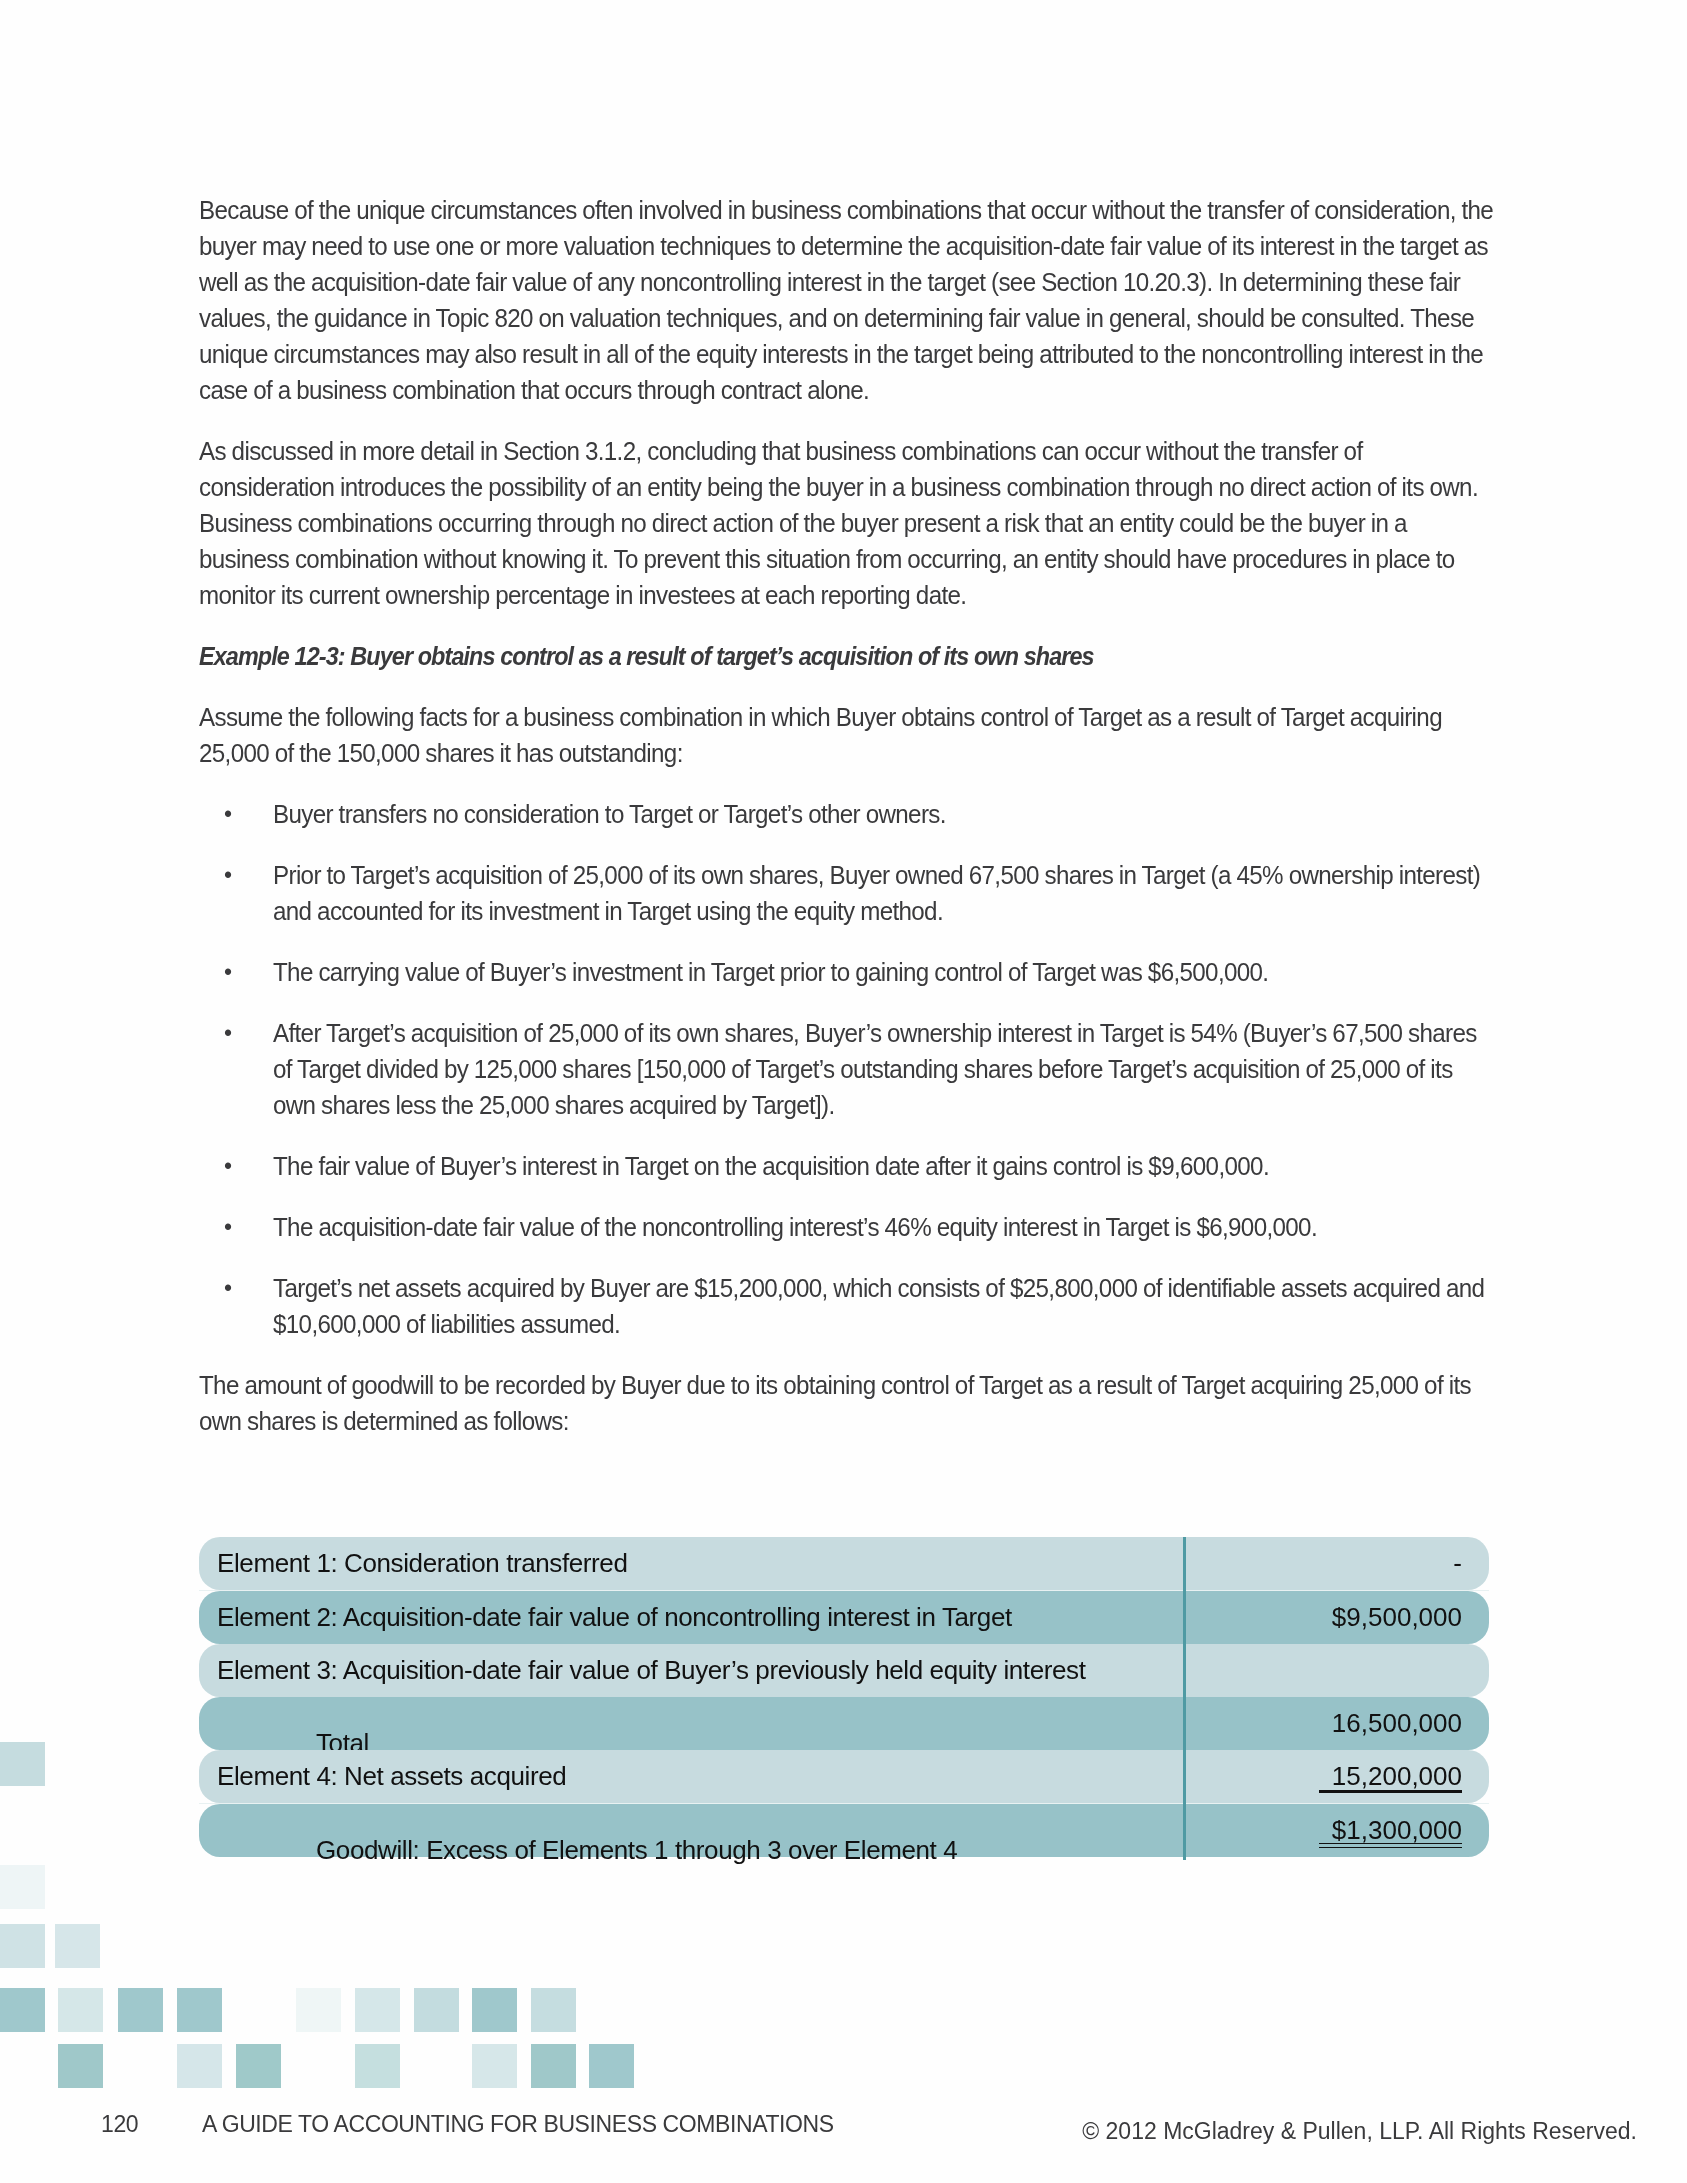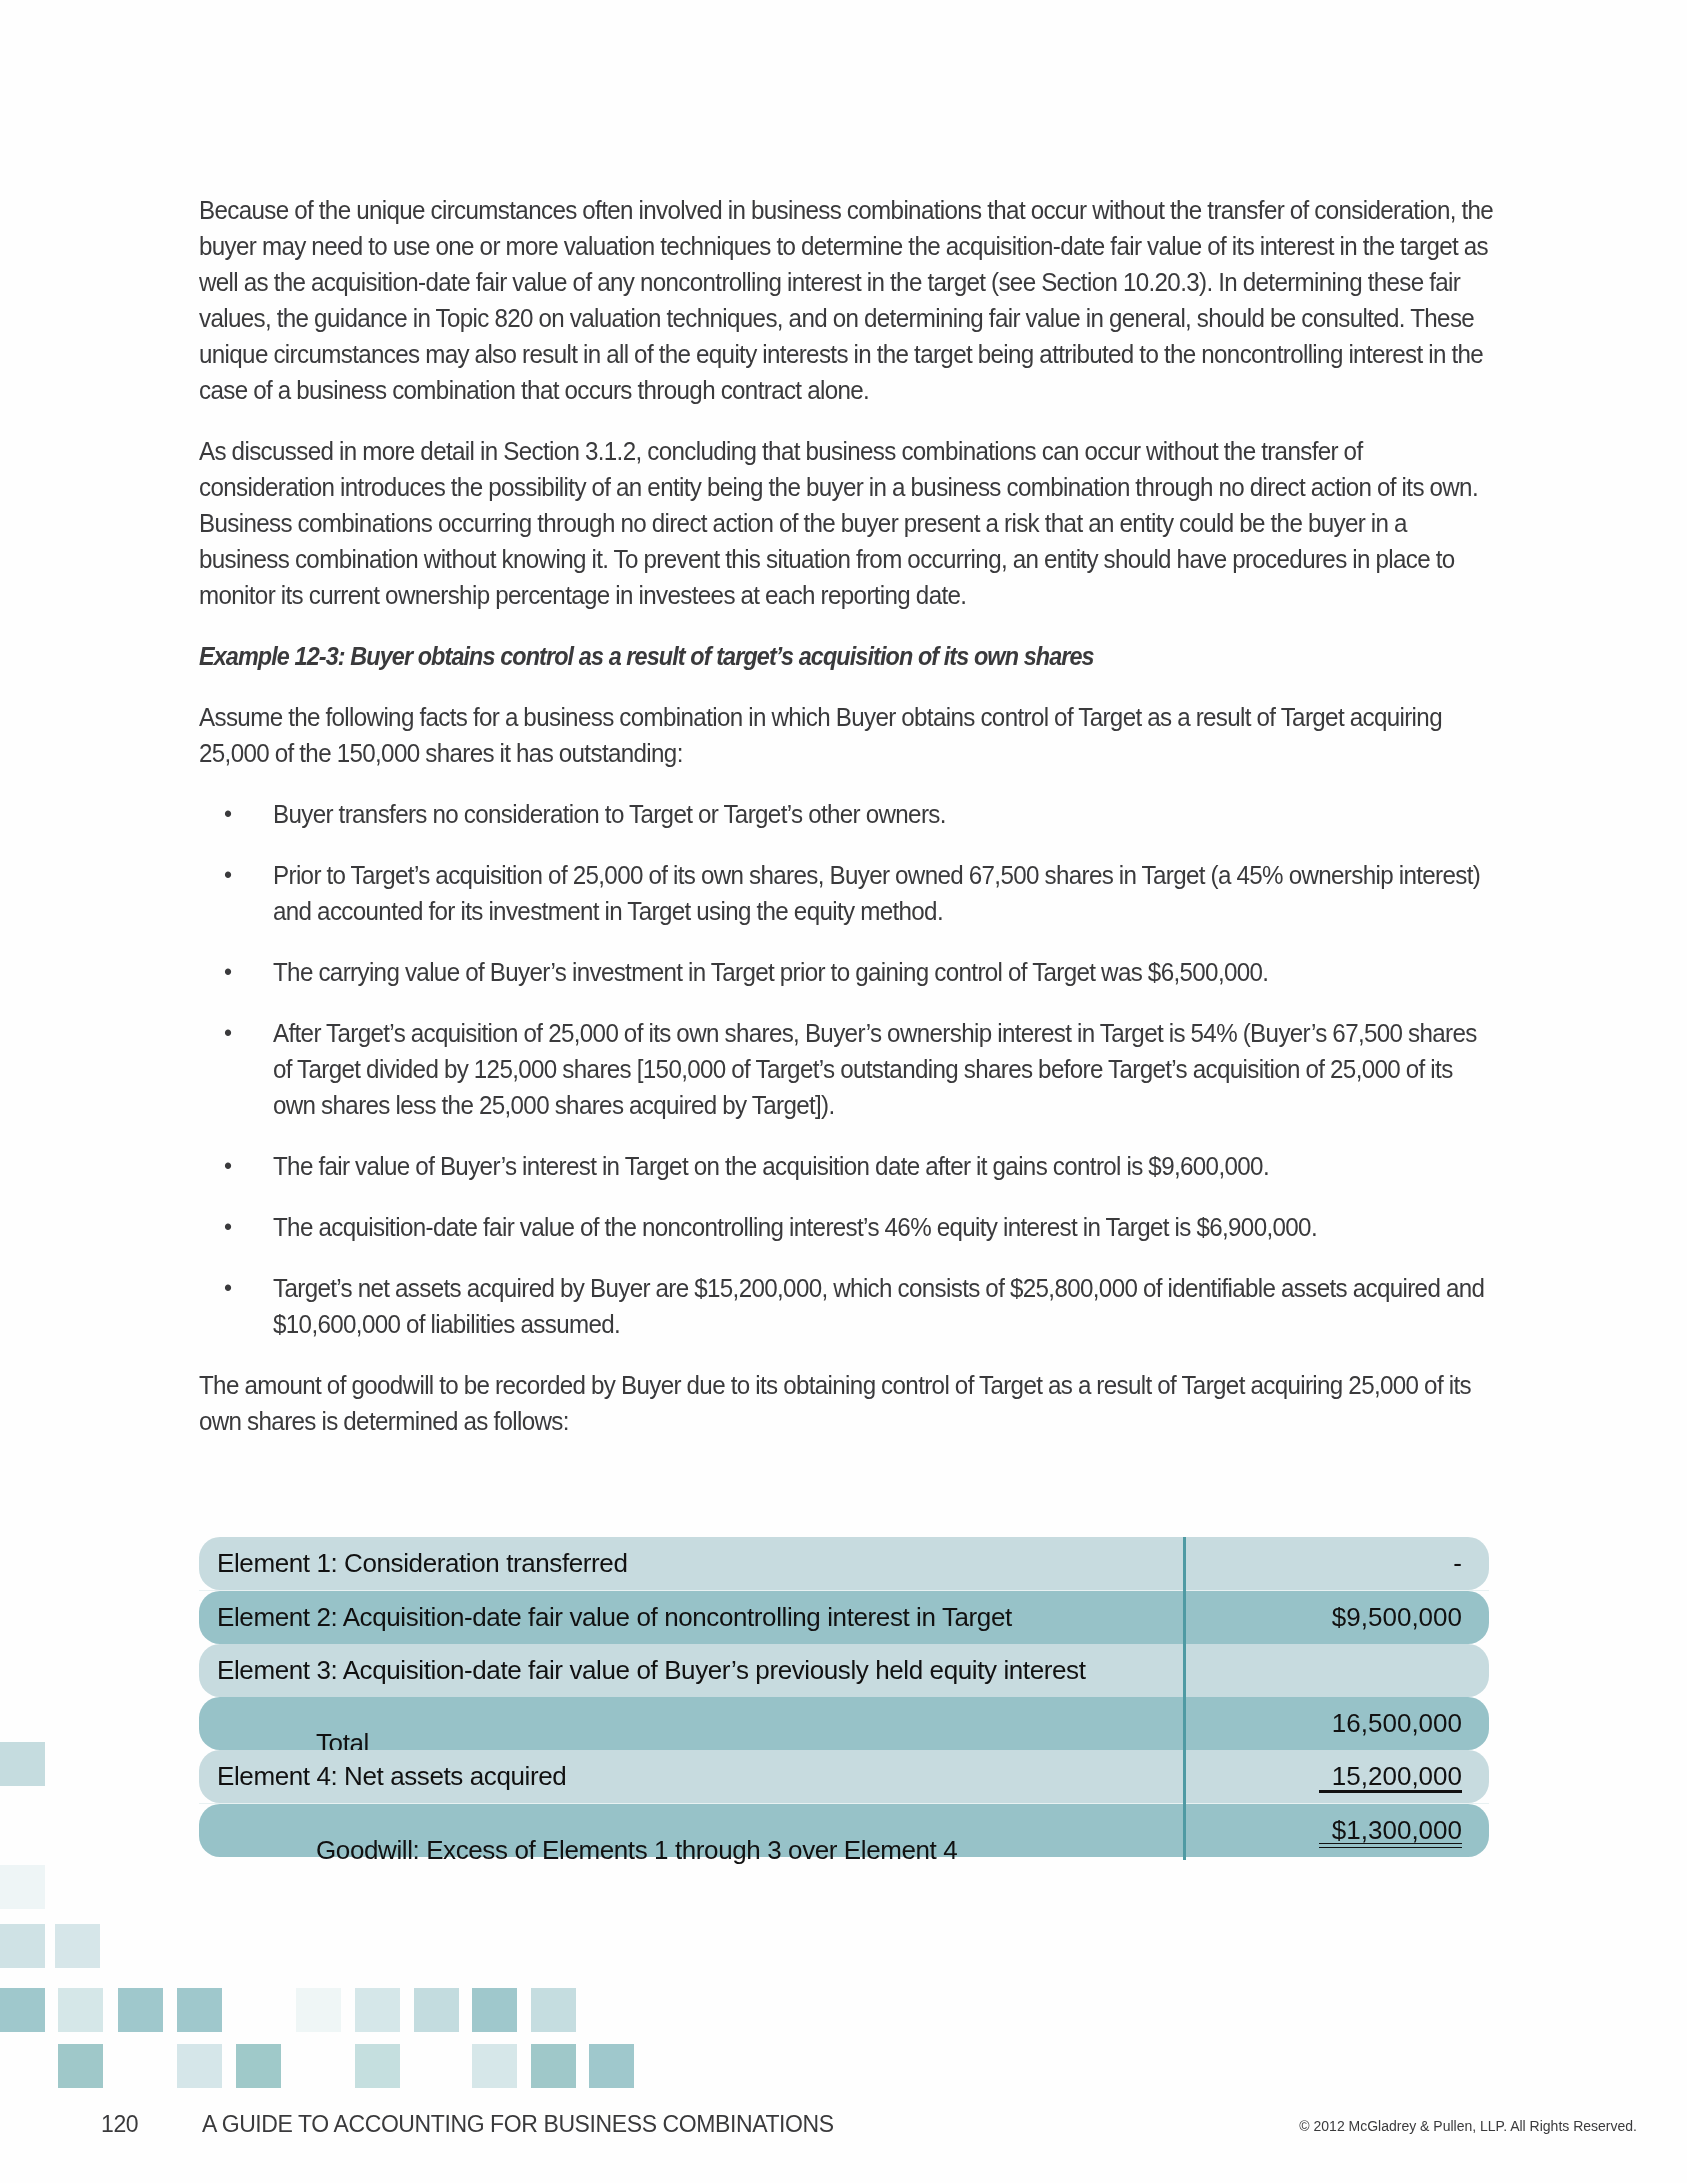--- a/index.html
+++ b/index.html
@@ -54,21 +54,21 @@
   .row .amount .u2b { position: absolute; right: 27px; bottom: 8.2px; width: 143px; height: 1.6px; background: #111; }
   .divider { position: absolute; left: 984px; top: 0; width: 3.3px; height: 323px; background: #4f9aa3; }
   .sep { height: 0.8px; background: #e8f1f2; }
   .squares .sq { position: absolute; width: 45px; height: 44px; }
   .footer-left {
     position: absolute; top: 2111px; left: 101px; font-size: 23px; color: #3a3a3c;
     letter-spacing: -0.4px;
   }
   .footer-left .page-no { display: inline-block; width: 101px; }
   .footer-right {
-    position: absolute; top: 2118px; right: 50px; font-size: 14px; color: #3a3a3c;
+    position: absolute; top: 2118px; right: 50px; font-size: 23px; color: #3a3a3c;
   }
 </style>
 </head>
 <body>
 
 <div class="content">
   <p class="para">Because of the unique circumstances often involved in business combinations that occur without the transfer of consideration, the buyer may need to use one or more valuation techniques to determine the acquisition-date fair value of its interest in the target as well as the acquisition-date fair value of any noncontrolling interest in the target (see Section 10.20.3). In determining these fair values, the guidance in Topic 820 on valuation techniques, and on determining fair value in general, should be consulted. These unique circumstances may also result in all of the equity interests in the target being attributed to the noncontrolling interest in the case of a business combination that occurs through contract alone.</p>
   <p class="para">As discussed in more detail in Section 3.1.2, concluding that business combinations can occur without the transfer of consideration introduces the possibility of an entity being the buyer in a business combination through no direct action of its own. Business combinations occurring through no direct action of the buyer present a risk that an entity could be the buyer in a business combination without knowing it. To prevent this situation from occurring, an entity should have procedures in place to monitor its current ownership percentage in investees at each reporting date.</p>
   <p class="example-title">Example 12-3: Buyer obtains control as a result of target’s acquisition of its own shares</p>
   <p class="para">Assume the following facts for a business combination in which Buyer obtains control of Target as a result of Target acquiring 25,000 of the 150,000 shares it has outstanding:</p>

